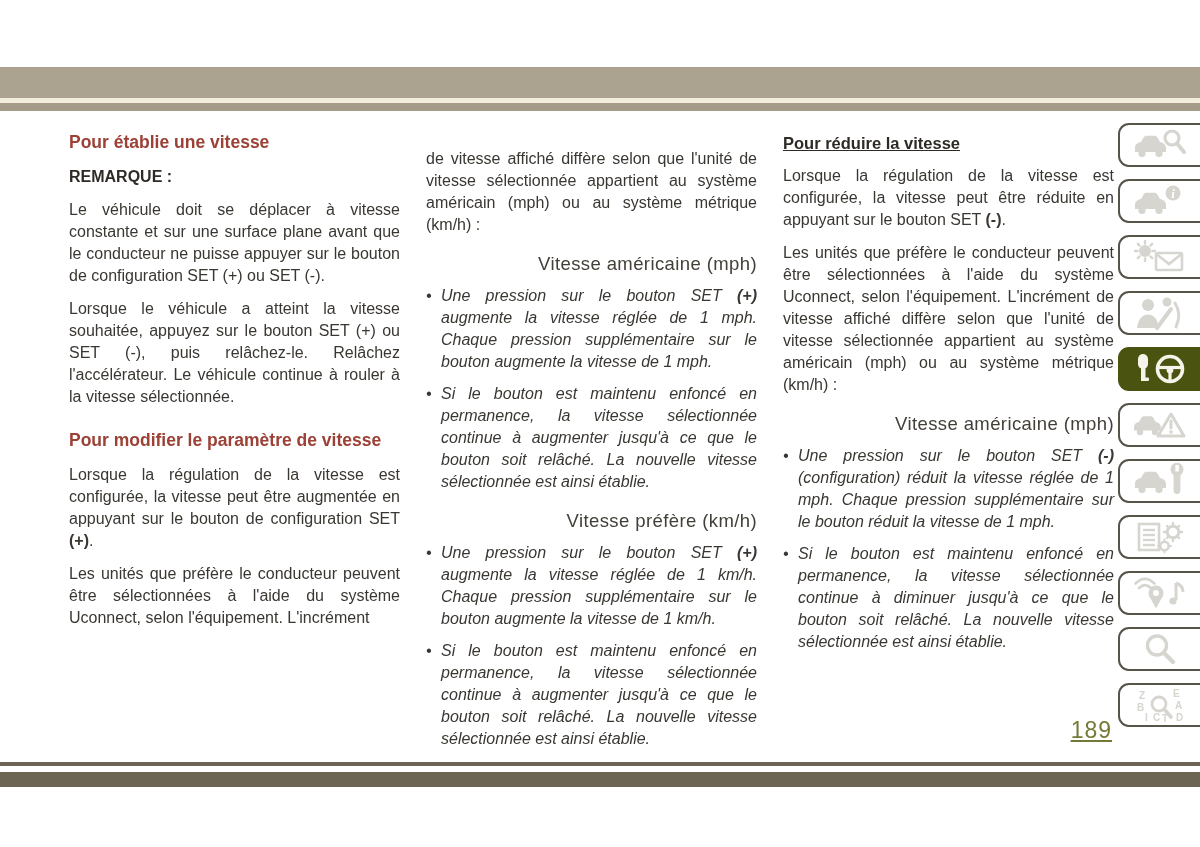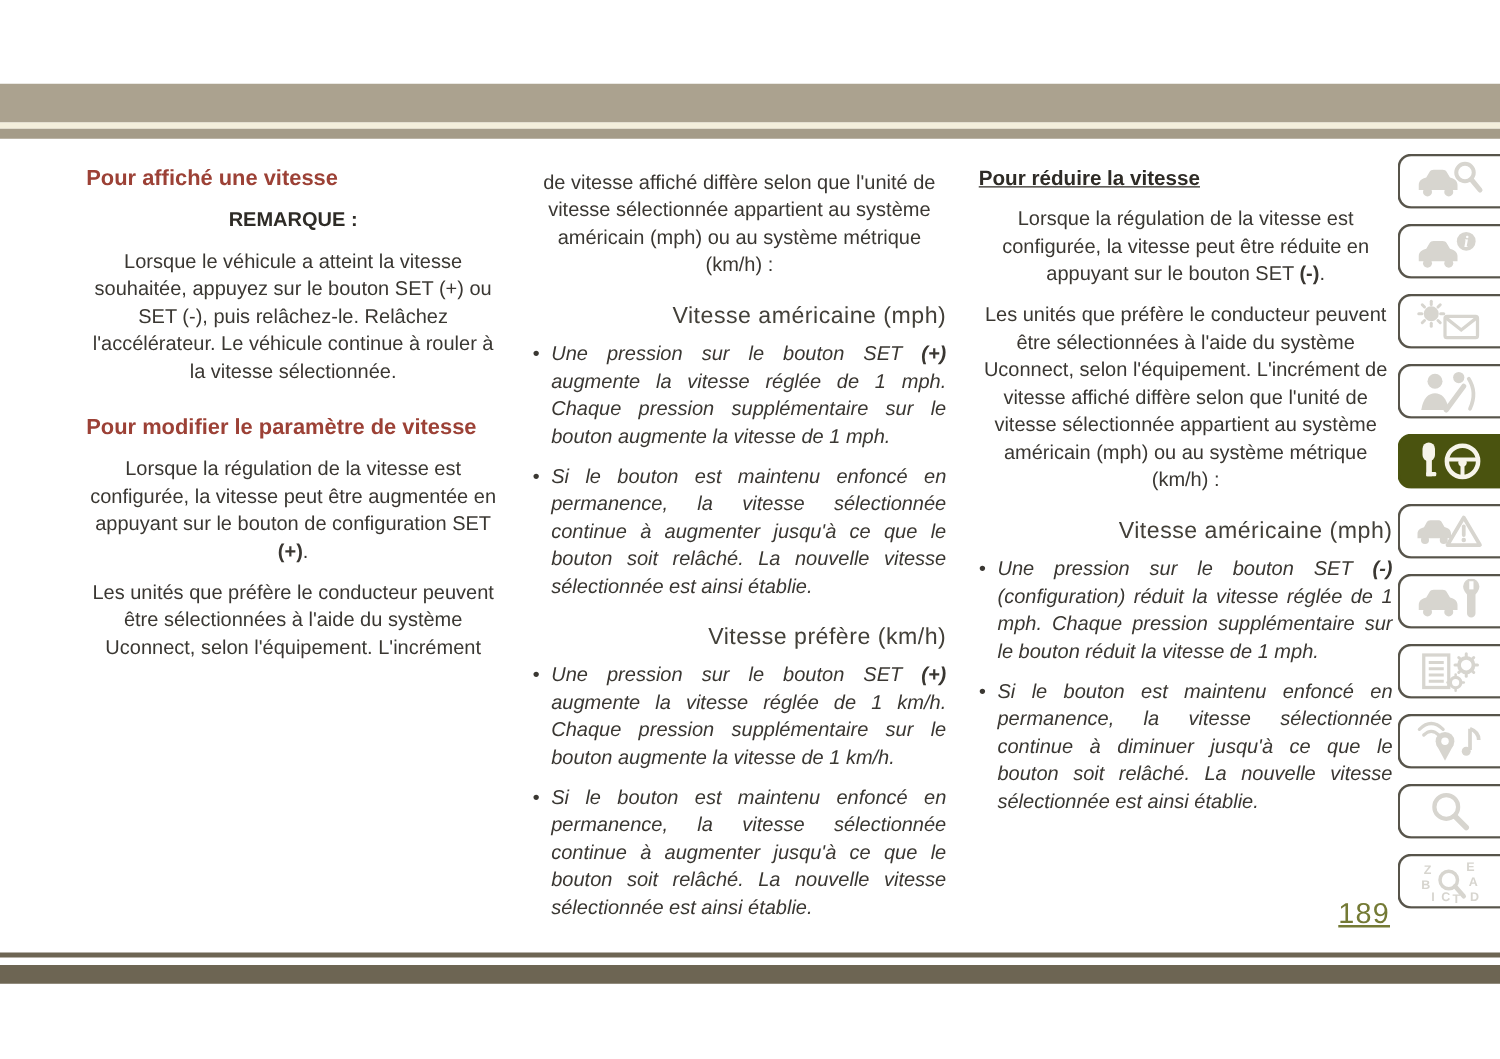--- a/index.html
+++ b/index.html
@@ -18,22 +18,22 @@
   
   .bottom-line{position:absolute;left:0;right:0;top:762px;height:4px;background:#6d6553;}
   .bottom-bar{position:absolute;left:0;right:0;top:772px;height:15px;background:#6d6553;}
 
   
   .content{
     position:absolute;top:132px;left:69px;width:1043px;
     display:flex;gap:26px;
   }
   .col{width:331px;flex:0 0 331px;font-size:16px;line-height:22px;text-align:justify;}
-  .col p{margin:11px 0;text-align:center;}
-  .col p.first{margin-top:4px;}
+  .col p{margin:11px 0;}
+  .col p.first{margin-top:16px;}
   .h-maroon{
     color:#9c4136;font-weight:bold;font-size:17.5px;line-height:21px;
     margin:0 0 13px 0;text-align:left;
   }
   .h-maroon.mid{margin-top:22px;}
   .sub-bold{font-weight:bold;color:#2e2b26;font-size:16.5px;margin:16px 0 10px;text-align:left;}
   .sub-bold.first{margin-top:0;text-decoration:underline;}
   .note-label{font-weight:bold;color:#2e2b26;margin:14px 0 0 0;text-align:left;}
   .note-body{margin-top:0;}
   .sub-grey{
@@ -71,22 +71,23 @@
 
 <div class="page">
 
   <div class="top-bar-1"></div>
   <div class="top-sep"></div>
   <div class="top-bar-2"></div>
 
   <div class="content">
 
     <section class="col">
-      <h2 class="h-maroon">Pour affiché une vitesse</h2>
+      <h2 class="h-maroon">Pour établie une vitesse</h2>
       <p class="note-label">REMARQUE :</p>
+      <p class="note-body">Le véhicule doit se déplacer à vitesse constante et sur une surface plane avant que le conducteur ne puisse appuyer sur le bouton de configuration SET (+) ou SET (-).</p>
       <p>Lorsque le véhicule a atteint la vitesse souhaitée, appuyez sur le bouton SET (+) ou SET (-), puis relâchez-le. Relâchez l'accélérateur. Le véhicule continue à rouler à la vitesse sélectionnée.</p>
       <h2 class="h-maroon mid">Pour modifier le paramètre de vitesse</h2>
       <p><span>Lorsque la régulation de la vitesse est configurée, la vitesse peut être augmentée en appuyant sur le bouton de configuration SET </span><b>(+)</b><span>.</span></p>
       <p>Les unités que préfère le conducteur peuvent être sélectionnées à l'aide du système Uconnect, selon l'équipement. L'incrément</p>
     </section>
 
     <section class="col">
       <p class="first">de vitesse affiché diffère selon que l'unité de vitesse sélectionnée appartient au système américain (mph) ou au système métrique (km/h) :</p>
       <h3 class="sub-grey">Vitesse américaine (mph)</h3>
       <ul class="bullets">

